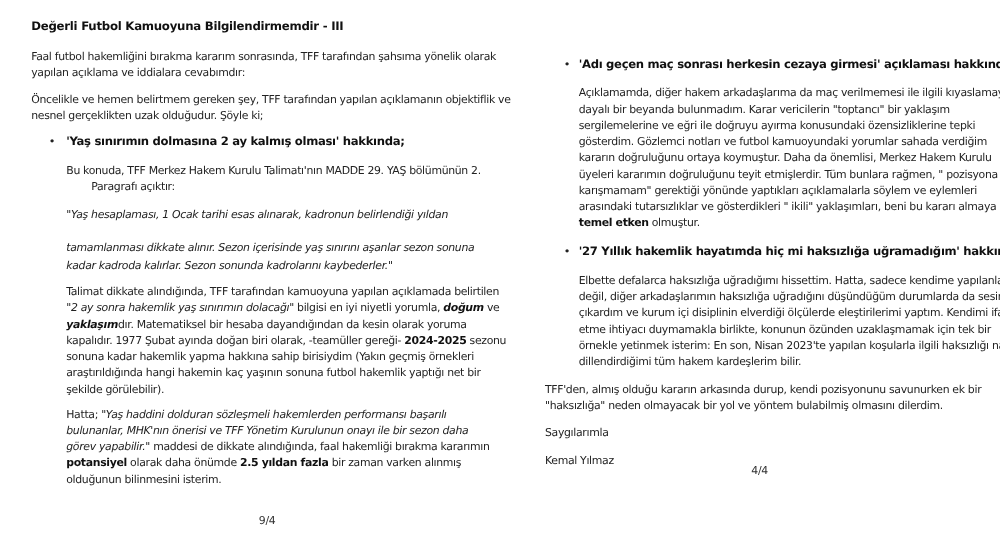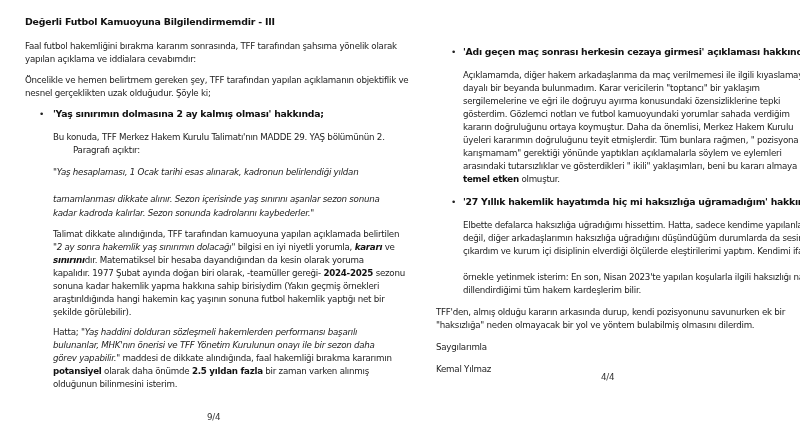--- a/index.html
+++ b/index.html
@@ -34,24 +34,24 @@
 
   <div class="ln" style="left:53px;top:131px;">Bu konuda, TFF Merkez Hakem Kurulu Talimatı'nın MADDE 29. YAŞ bölümünün 2.</div>
   <div class="ln" style="left:53px;top:144px;padding-left:20px;">Paragrafı açıktır:</div>
 
   <div class="ln it" style="left:53px;top:166px;">"Yaş hesaplaması, 1 Ocak tarihi esas alınarak, kadronun belirlendiği yıldan</div>
   <div class="ln it" style="left:53px;top:193px;">tamamlanması dikkate alınır. Sezon içerisinde yaş sınırını aşanlar sezon sonuna</div>
   <div class="ln it" style="left:53px;top:207px;">kadar kadroda kalırlar. Sezon sonunda kadrolarını kaybederler."</div>
 
   <div class="ln" style="left:53px;top:228px;">Talimat dikkate alındığında, TFF tarafından kamuoyuna yapılan açıklamada belirtilen</div>
   <div class="ln" style="left:53px;top:241px;">
-    <span class="it">"2 ay sonra hakemlik yaş sınırımın dolacağı"</span><span> bilgisi en iyi niyetli yorumla, </span><span class="b it">kararı</span><span> ve</span>
+    <span class="it">"2 ay sonra hakemlik yaş sınırımın dolacağı"</span><span> bilgisi en iyi niyetli yorumla, </span><span class="b it">doğum</span><span> ve</span>
   </div>
   <div class="ln" style="left:53px;top:254px;">
-    <span class="b it">sınırını</span><span>dır. Matematiksel bir hesaba dayandığından da kesin olarak yoruma</span>
+    <span class="b it">yaklaşım</span><span>dır. Matematiksel bir hesaba dayandığından da kesin olarak yoruma</span>
   </div>
   <div class="ln" style="left:53px;top:267px;">
     <span>kapalıdır. 1977 Şubat ayında doğan biri olarak, -teamüller gereği- </span><span class="b">2024-2025</span><span> sezonu</span>
   </div>
   <div class="ln" style="left:53px;top:280px;">sonuna kadar hakemlik yapma hakkına sahip birisiydim (Yakın geçmiş örnekleri</div>
   <div class="ln" style="left:53px;top:293px;">araştırıldığında hangi hakemin kaç yaşının sonuna futbol hakemlik yaptığı net bir</div>
   <div class="ln" style="left:53px;top:306px;">şekilde görülebilir).</div>
 
   <div class="ln" style="left:53px;top:326px;">
     <span>Hatta; </span><span class="it">"Yaş haddini dolduran sözleşmeli hakemlerden performansı başarılı</span>
@@ -83,20 +83,21 @@
   <div class="ln" style="left:63px;top:173px;">
     <span class="b">temel etken</span><span> olmuştur.</span>
   </div>
 
   <div class="bullet" style="left:51px;top:196px;">•</div>
   <div class="ln heading" style="left:63px;top:196px;">'27 Yıllık hakemlik hayatımda hiç mi haksızlığa uğramadığım' hakkında;</div>
 
   <div class="ln" style="left:63px;top:219px;">Elbette defalarca haksızlığa uğradığımı hissettim. Hatta, sadece kendime yapılanlarda</div>
   <div class="ln" style="left:63px;top:232px;">değil, diğer arkadaşlarımın haksızlığa uğradığını düşündüğüm durumlarda da sesimi</div>
   <div class="ln" style="left:63px;top:245px;">çıkardım ve kurum içi disiplinin elverdiği ölçülerde eleştirilerimi yaptım. Kendimi ifade</div>
+  <div class="ln" style="left:63px;top:258px;">etme ihtiyacı duymamakla birlikte, konunun özünden uzaklaşmamak için tek bir</div>
   <div class="ln" style="left:63px;top:271px;">örnekle yetinmek isterim: En son, Nisan 2023'te yapılan koşularla ilgili haksızlığı nasıl</div>
   <div class="ln" style="left:63px;top:284px;">dillendirdiğimi tüm hakem kardeşlerim bilir.</div>
 
   <div class="ln" style="left:36px;top:306px;">TFF'den, almış olduğu kararın arkasında durup, kendi pozisyonunu savunurken ek bir</div>
   <div class="ln" style="left:36px;top:319px;">"haksızlığa" neden olmayacak bir yol ve yöntem bulabilmiş olmasını dilerdim.</div>
 
   <div class="ln" style="left:36px;top:341px;">Saygılarımla</div>
   <div class="ln" style="left:36px;top:363px;">Kemal Yılmaz</div>
 
   <div class="pnum" style="left:201px;top:372px;">4/4</div>

